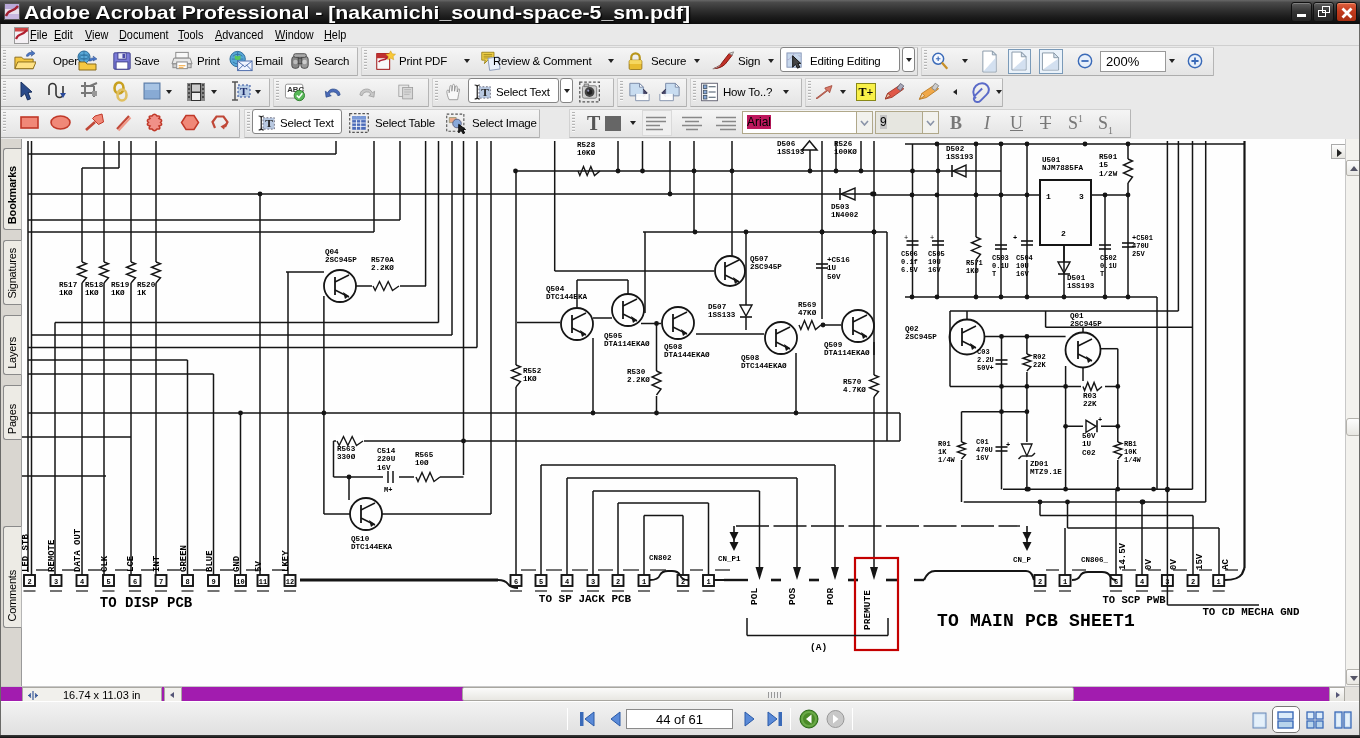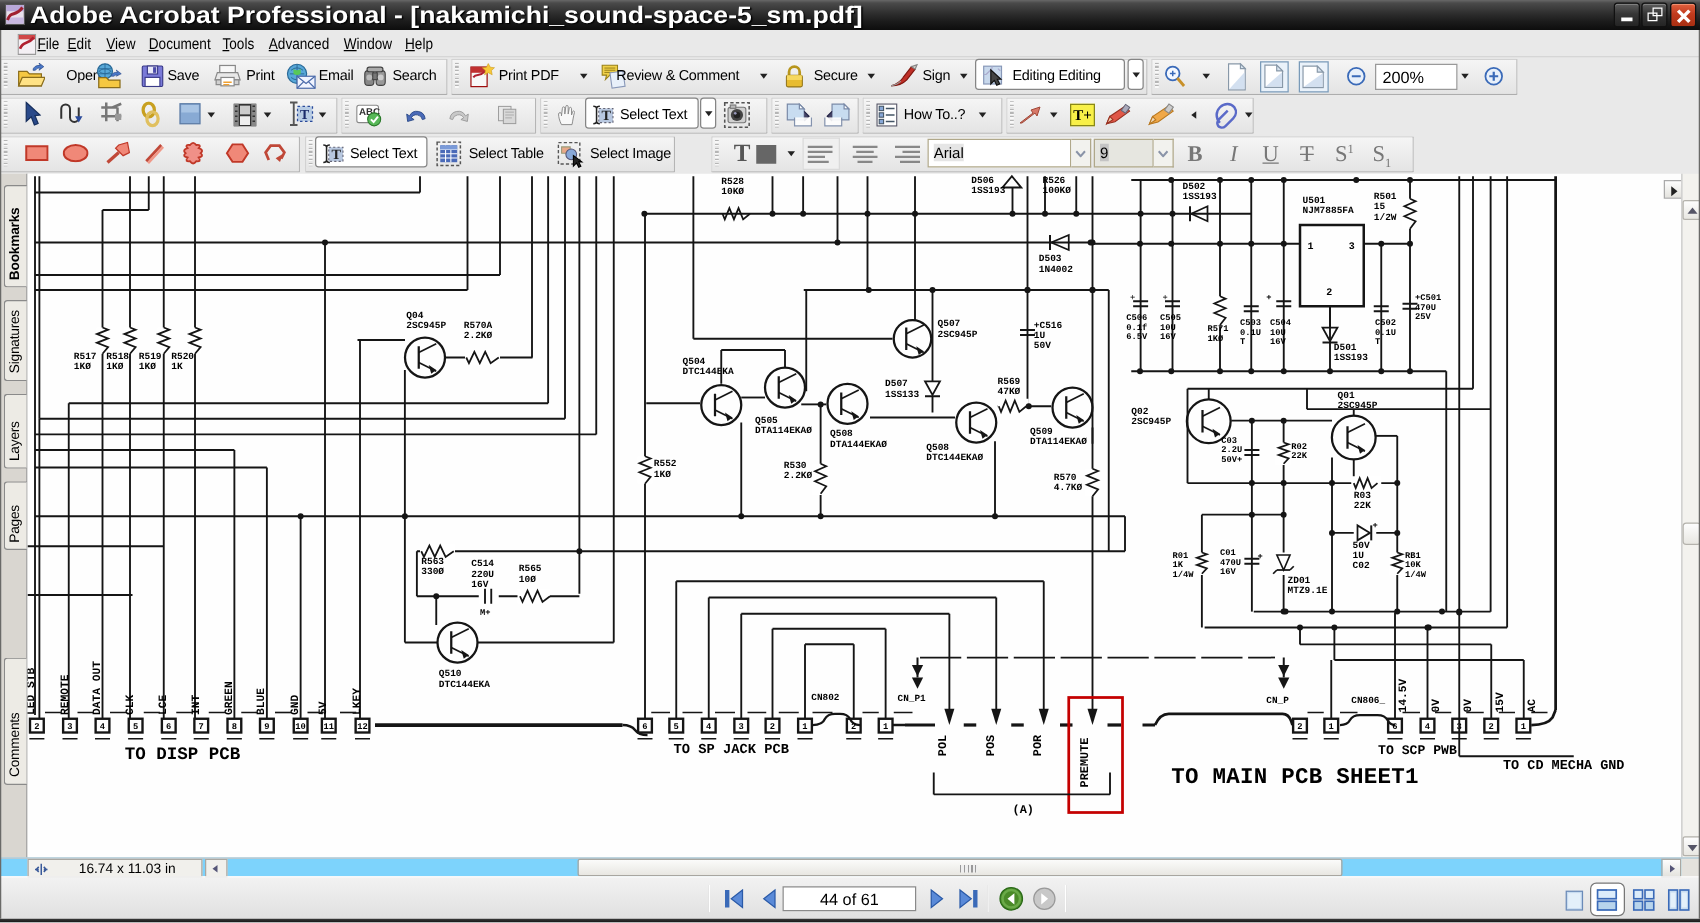--- a/index.html
+++ b/index.html
@@ -22,21 +22,21 @@
 .dd{position:absolute;width:0;height:0;border-left:3.5px solid transparent;border-right:3.5px solid transparent;border-top:4px solid #222;top:13px;}
 .whitebox{position:absolute;background:#fff;border:1px solid #858585;border-radius:3px;top:1px;height:25px;}
 .ddbtn{position:absolute;background:#fff;border:1px solid #858585;border-radius:3px;top:1px;height:25px;width:13px;}
 .sidebar{position:absolute;left:0;top:139px;width:22px;height:547px;background:#d9d6d0;border-right:1px solid #9a9a9a;}
 .vtab{position:absolute;left:3px;width:19px;background:#edebe5;border:1px solid #8a8a8a;border-right:1px solid #b5b5b5;border-radius:3px 0 0 3px;}
 .vtab span{position:absolute;left:2px;bottom:5px;writing-mode:vertical-rl;transform:rotate(180deg);white-space:nowrap;font-size:11px;letter-spacing:-0.2px;color:#000;}
 .docarea{position:absolute;left:22px;top:139px;width:1323px;height:547px;background:#fefefe;}
 .vscroll{position:absolute;left:1345px;top:139px;width:15px;height:547px;background:#f3f2ee;border-left:1px solid #c8c8c8;}
 .sbtn{position:absolute;left:0;width:15px;height:16px;background:linear-gradient(#fdfdfd,#e8e7e2);border:1px solid #b4b2ac;border-radius:2px;}
 .arr{position:absolute;width:0;height:0;}
-.hscrollrow{position:absolute;left:0;top:686px;width:1360px;height:15px;background:#7dd3fc;border-top:1px solid #c8c8c8;padding-left:14px;}
+.hscrollrow{position:absolute;left:0;top:686px;width:1360px;height:15px;background:#a21caf;border-top:1px solid #c8c8c8;padding-left:14px;}
 .statusbox{position:absolute;left:22px;top:0px;width:140px;height:15px;background:#f1f0ec;border:1px solid #aaa8a2;font-size:11px;color:#000;}
 .navbar{position:absolute;left:0;top:701px;width:1360px;height:34px;background:linear-gradient(#f2f2f2,#e0e0e0);border-top:1px solid #fff;}
 .bstrip{position:absolute;left:0;top:735px;width:1360px;height:3px;background:linear-gradient(#3a3a3a,#131313);}
 .pgbox{position:absolute;background:#fff;border:1px solid #8a8a8a;height:20px;width:107px;font-size:13px;text-align:center;line-height:19px;}
 .nsep{position:absolute;top:6px;width:1px;height:22px;background:#b5b5b5;border-right:1px solid #fff;}
 </style></head><body>
 
 <div class="titlebar"></div>
 <svg class="ly" style="left:4px;top:3px;" width="16" height="17" viewBox="0 0 16 17">
     <rect x="0.5" y="0.5" width="15" height="16" fill="#e8e0ec" stroke="#555"></rect>
@@ -394,21 +394,21 @@
   <div class="ly" style="left:642px;top:2px;width:30px;height:26px;background:#f0f0f0;border:1px solid #dadada;"></div>
   <svg class="ly" style="left:646px;top:8px;" width="21" height="15" viewBox="0 0 21 15">
       <path d="M0 1.5 H20 M0 5.5 H20 M0 9.5 H14 M0 13.5 H17" stroke="#888" stroke-width="1.7"></path>
     </svg>
   <svg class="ly" style="left:682px;top:8px;" width="21" height="15" viewBox="0 0 21 15">
       <path d="M0 1.5 H20 M3 5.5 H17 M0 9.5 H20 M4 13.5 H16" stroke="#888" stroke-width="1.7"></path>
     </svg>
   <svg class="ly" style="left:716px;top:8px;" width="21" height="15" viewBox="0 0 21 15">
       <path d="M0 1.5 H20 M6 5.5 H20 M0 9.5 H20 M4 13.5 H20" stroke="#888" stroke-width="1.7"></path>
     </svg>
-  <div class="ly" style="left:742px;top:3px;width:115px;height:23px;background:#fff;border:1px solid #b0a88a;font-size:12px;padding:3px 0 0 4px;"><span style="background:#e5e5e5;">Arial</span></div>
+  <div class="ly" style="left:742px;top:3px;width:115px;height:23px;background:#fff;border:1px solid #b0a88a;font-size:12px;padding:3px 0 0 4px;"><span style="background:#be185d;">Arial</span></div>
   <div class="ly" style="left:857px;top:3px;width:16px;height:23px;background:#f2f2ee;border:1px solid #b0a88a;border-left:none;">
       <svg style="position:absolute;left:3px;top:8px;" width="9" height="6" viewBox="0 0 9 6">
         <path d="M1 1 L4.5 5 L8 1" stroke="#8a94a8" stroke-width="1.6" fill="none"></path>
       </svg>
     </div>
   <div class="ly" style="left:875px;top:3px;width:48px;height:23px;background:#e6e6e0;border:1px solid #b0a88a;font-size:12px;padding:3px 0 0 4px;"><span style="background:#c4c4c4;">9</span></div>
   <div class="ly" style="left:923px;top:3px;width:16px;height:23px;background:#f2f2ee;border:1px solid #b0a88a;border-left:none;">
       <svg style="position:absolute;left:3px;top:8px;" width="9" height="6" viewBox="0 0 9 6">
         <path d="M1 1 L4.5 5 L8 1" stroke="#8a94a8" stroke-width="1.6" fill="none"></path>
       </svg>

